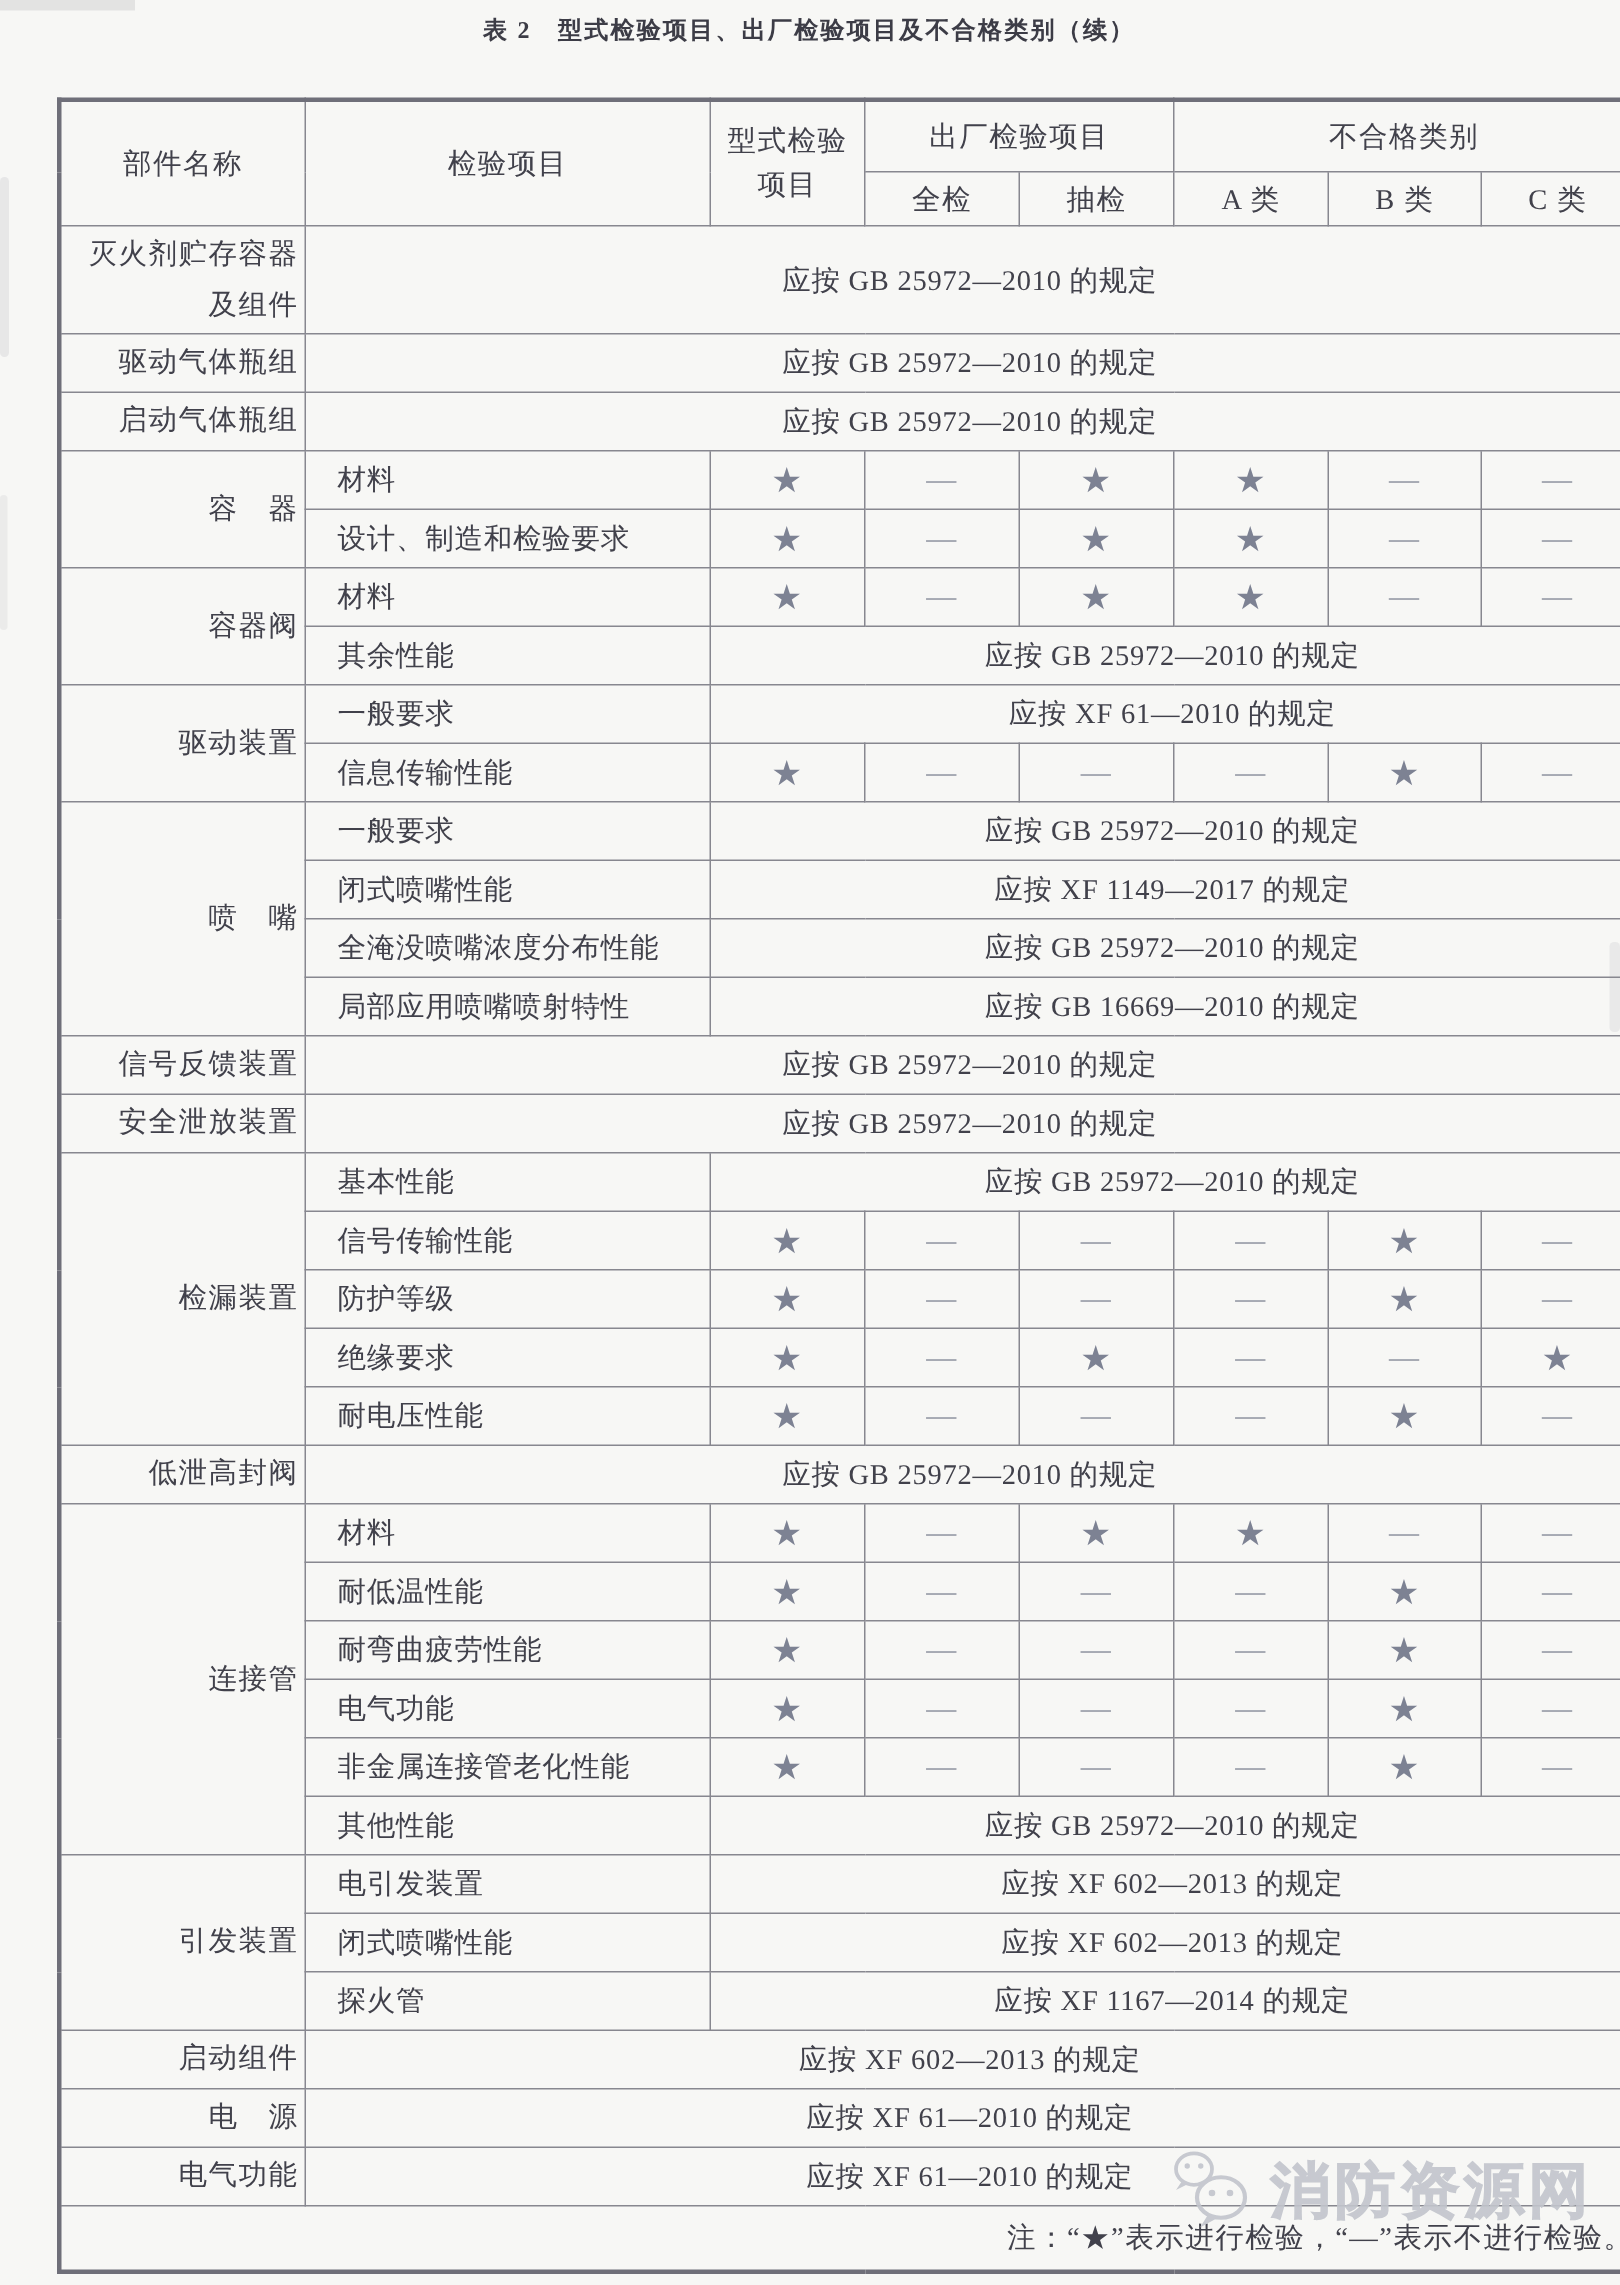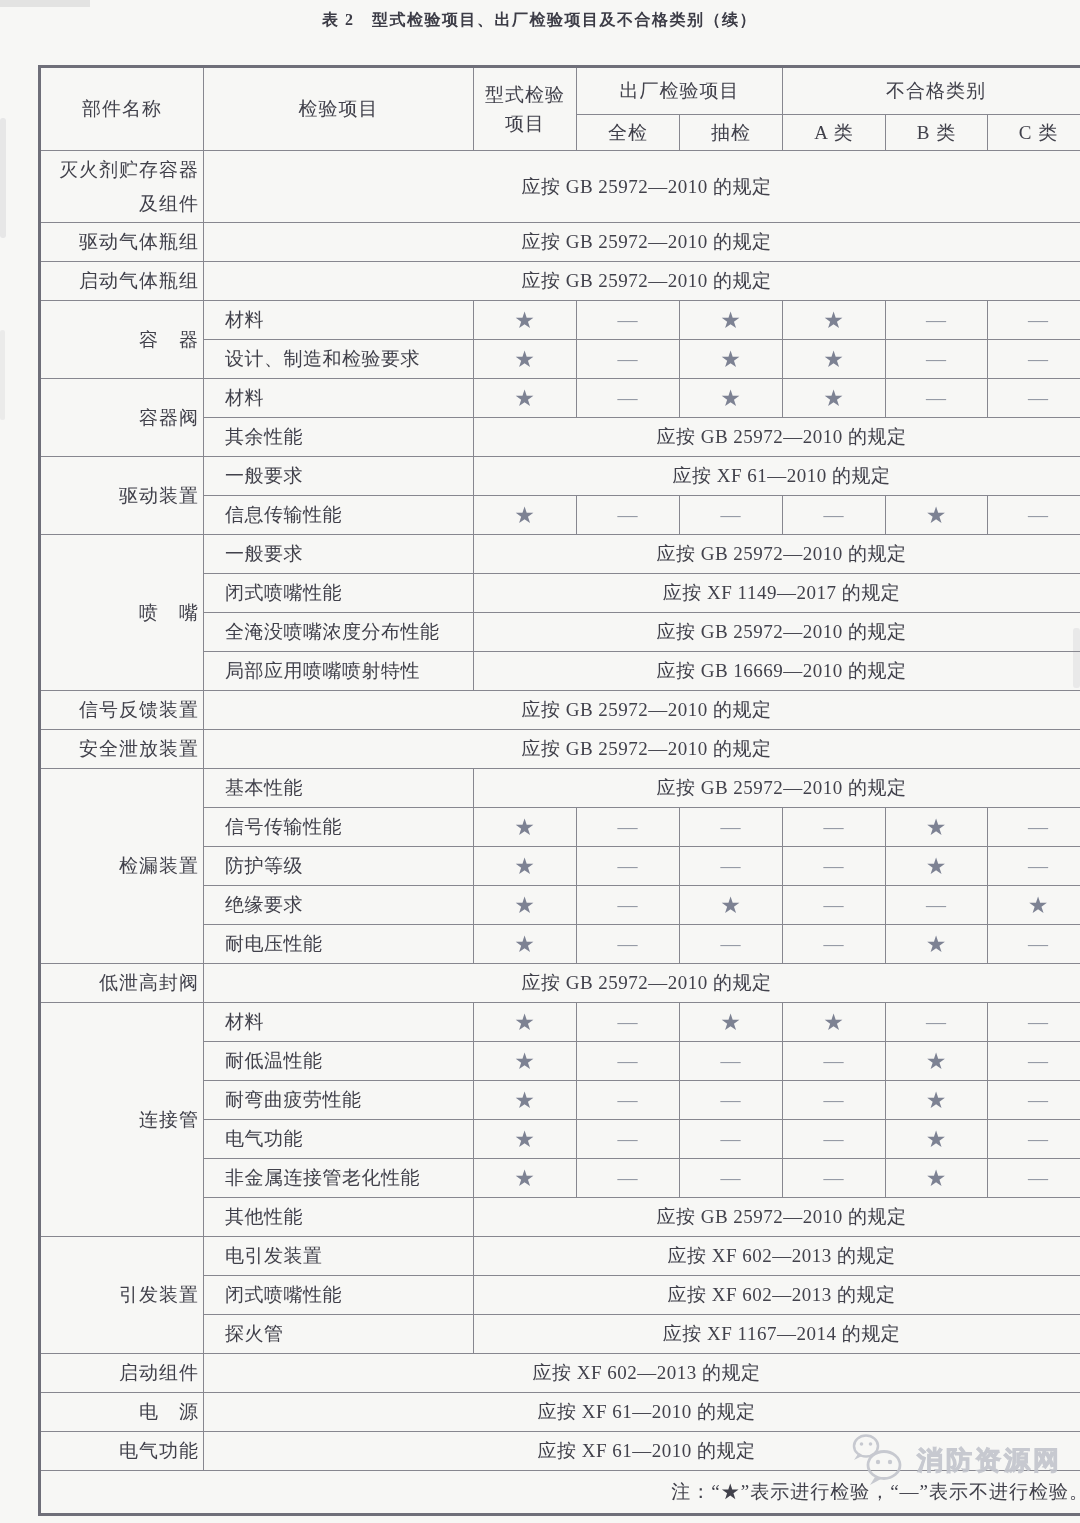--- a/index.html
+++ b/index.html
@@ -70,21 +70,21 @@
     top: 1432px;
     right: 18px;
     display: flex;
     align-items: center;
     gap: 6px;
     color: #c2c5cc;
     opacity: .9;
     pointer-events: none;
   }
   .watermark .wm-text {
-    font-size: 26px;
+    font-size: 40px;
     font-weight: bold;
     letter-spacing: 3px;
     -webkit-text-stroke: 1px #c2c5cc;
   }
 </style>
 </head>
 <body>
 
 <div class="scan-artifact artifact-1"></div>
 <div class="scan-artifact artifact-2"></div>

